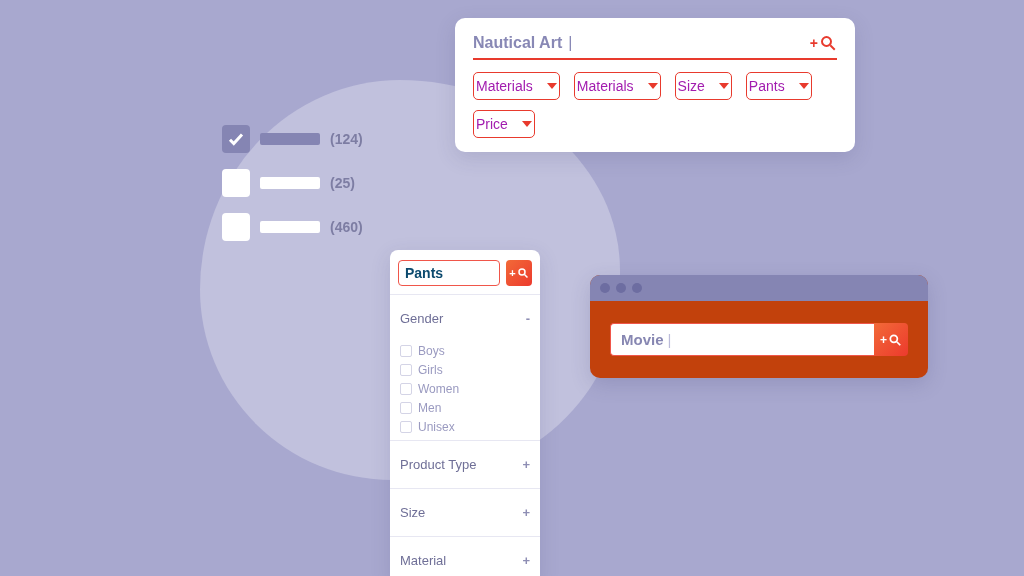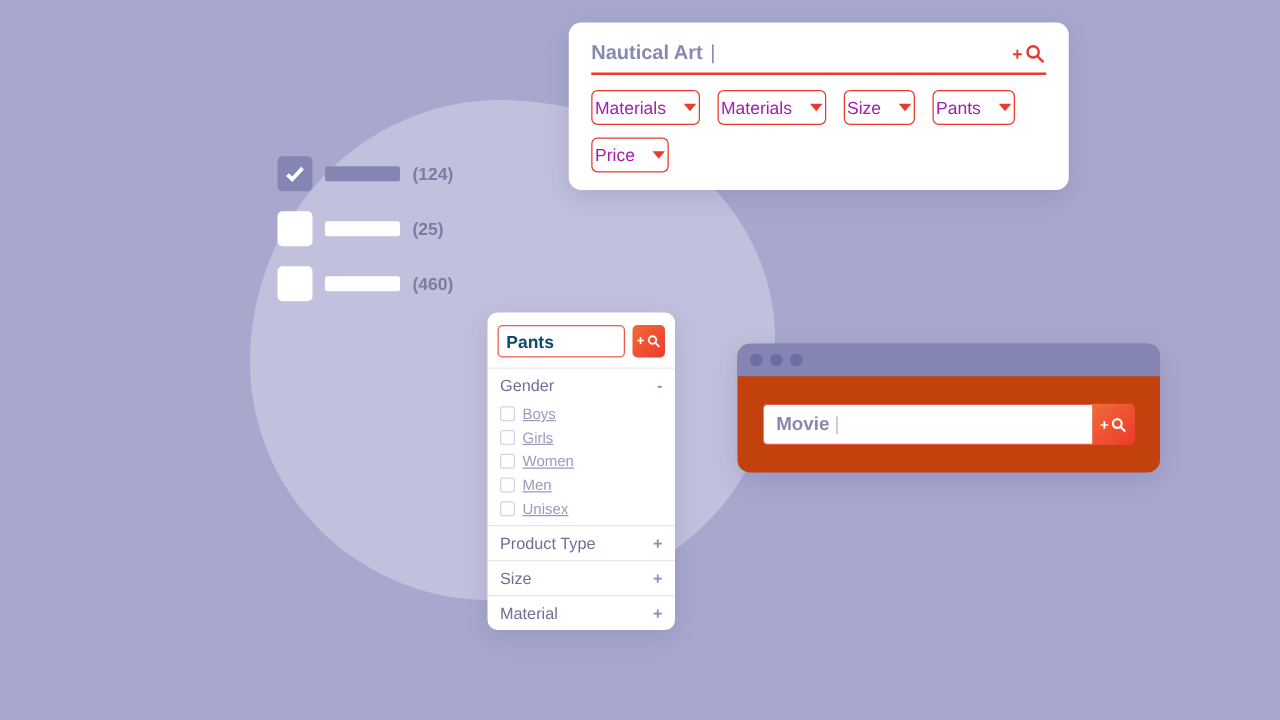--- a/index.html
+++ b/index.html
@@ -133,29 +133,29 @@
     background: linear-gradient(135deg,#f26a38,#ec3a2d);
     border-radius: 4px;
     display: flex; align-items: center; justify-content: center;
     color: #fff;
     font-size: 10px;
   }
   .orange-btn svg { width: 12px; height: 12px; stroke: #fff; stroke-width: 3; fill: none; }
   .orange-btn .plus { font-size: 11px; margin-right: 1px; font-weight: 700; }
   .section-head {
     display: flex; justify-content: space-between; align-items: center;
-    padding: 6px 10px;
+    padding: 16px 10px;
     color: #6f6f97;
     font-size: 13px;
     border-top: 1px solid #e7e7f2;
   }
   .section-head:first-of-type { border-top: 1px solid #e7e7f2; }
   .toggle-sign { color: #8e8eb4; font-weight: 600; }
   .gender-list { padding: 2px 10px 6px 10px; display: flex; flex-direction: column; gap: 5px; color: #9a9ac0; }
-  .gender-row { display: flex; align-items: center; gap: 6px; font-size: 12px; text-decoration: underline; }
+  .gender-row { display: flex; align-items: center; gap: 6px; font-size: 12px; }
   .minicheck {
     width: 12px; height: 12px; border: 1.2px solid #d4d4e6; border-radius: 2px; background: #fff;
   }
 
   
   .card-movie {
     position: absolute;
     left: 590px; top: 275px;
     width: 338px;
     background: #c2410c;

